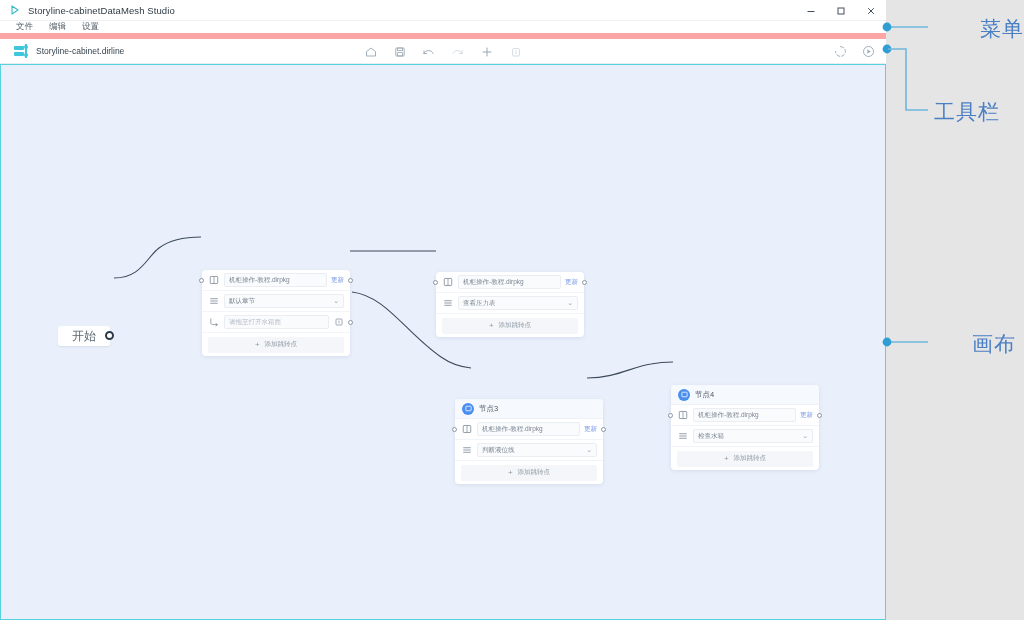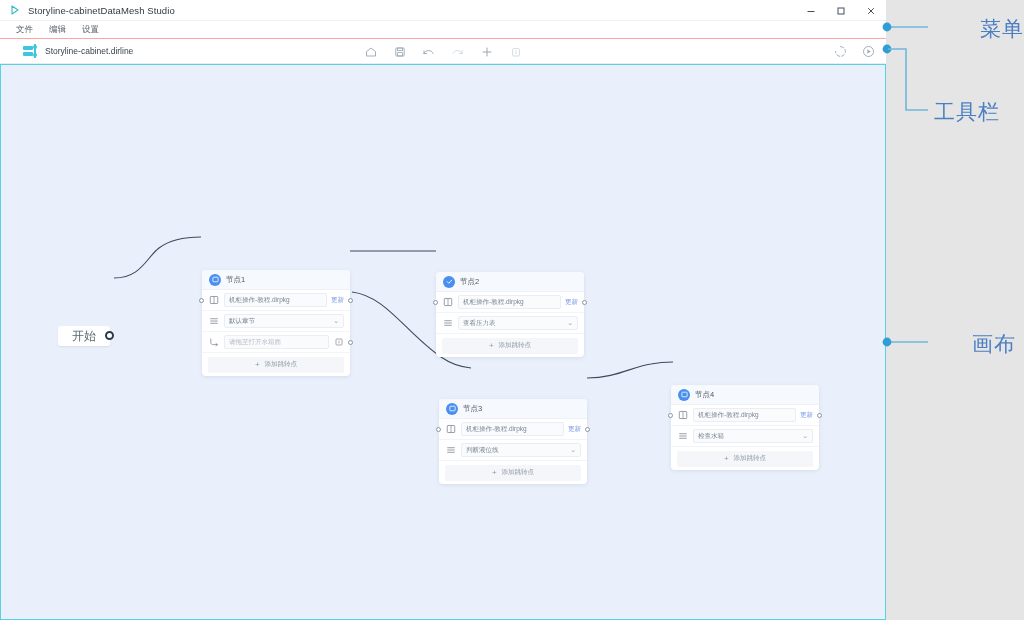--- a/index.html
+++ b/index.html
@@ -46,36 +46,36 @@
     color: #44515c; font-size: 10px; line-height: 1;
   }
   .win-btn svg { display: block; }
 
   
   .menubar {
     height: 18px; flex: 0 0 18px;
     background: #ffffff;
     display: flex; align-items: center;
     padding-left: 8px;
-    border-bottom: 1px solid #fca5a5;
+    border-bottom: 6px solid #fca5a5;
   }
   .menu-item {
     font-size: 8.5px; color: #58636d;
     padding: 0 8px; white-space: nowrap;
   }
 
   
   .toolbar {
     height: 25px; flex: 0 0 25px;
     background: #ffffff;
     border-bottom: 1px solid #e9eef2;
     display: flex; align-items: center;
     position: relative;
   }
-  .tb-left { display: flex; align-items: center; padding-left: 23px; }
+  .tb-left { display: flex; align-items: center; padding-left: 14px; }
   .doc-logo {
     width: 16px; height: 14px; position: relative; flex: 0 0 16px;
   }
   .doc-logo .bar {
     position: absolute; left: 0; width: 10px; height: 4px;
     background: #3ec6dd; border-radius: 1px;
   }
   .doc-logo .bar.b1 { top: 2px; }
   .doc-logo .bar.b2 { top: 8px; }
   .doc-logo .stem {
@@ -339,28 +339,20 @@
 
         <path d="M586 313 C 615 313 630 302 650 299 C 660 297 666 297 672 297" fill="none" stroke="#3c4a5a" stroke-width="1.1"></path>
       </svg>
 
       <div class="start-node">
         <span>开始</span>
       </div>
       <div class="start-port"></div>
 
       <div class="node" style="left:201px; top:205px;">
-        <div class="node-head">
-          <span class="node-avatar">
-            <svg width="7" height="7" viewBox="0 0 8 8">
-                <rect x="1" y="1.4" width="6" height="5.2" rx="0.8" fill="none" stroke="#ffffff" stroke-width="0.9"></rect>
-              </svg>
-          </span>
-          <span class="node-title">节点1</span>
-        </div>
 
         <div class="node-row">
           <span class="port left" style="top:8px"></span>
           <span class="row-icon">
             <svg width="10" height="10" viewBox="0 0 11 11">
                 <rect x="1.4" y="1.6" width="8.2" height="7.8" rx="0.8" fill="none" stroke="currentColor" stroke-width="0.9"></rect>
                 <line x1="5.5" y1="1.6" x2="5.5" y2="9.4" stroke="currentColor" stroke-width="0.8"></line>
               </svg>
           </span>
           <span class="row-field">机柜操作-教程.dirpkg</span>
@@ -401,28 +393,20 @@
 
         <div class="node-foot">
           <div class="add-btn">
             <span class="plus">+</span>
             <span>添加跳转点</span>
           </div>
         </div>
       </div>
 
       <div class="node" style="left:435px; top:207px;">
-        <div class="node-head">
-          <span class="node-avatar">
-            <svg width="7" height="7" viewBox="0 0 8 8">
-                <path d="M1.4 4.2 L3.2 6 L6.6 2.4" fill="none" stroke="#ffffff" stroke-width="1" stroke-linecap="round" stroke-linejoin="round"></path>
-              </svg>
-          </span>
-          <span class="node-title">节点2</span>
-        </div>
 
         <div class="node-row">
           <span class="port left" style="top:8px"></span>
           <span class="row-icon">
             <svg width="10" height="10" viewBox="0 0 11 11">
                 <rect x="1.4" y="1.6" width="8.2" height="7.8" rx="0.8" fill="none" stroke="currentColor" stroke-width="0.9"></rect>
                 <line x1="5.5" y1="1.6" x2="5.5" y2="9.4" stroke="currentColor" stroke-width="0.8"></line>
               </svg>
           </span>
           <span class="row-field">机柜操作-教程.dirpkg</span>
@@ -445,21 +429,21 @@
         </div>
 
         <div class="node-foot">
           <div class="add-btn">
             <span class="plus">+</span>
             <span>添加跳转点</span>
           </div>
         </div>
       </div>
 
-      <div class="node" style="left:438px; top:334px;">
+      <div class="node" style="left:454px; top:334px;">
         <div class="node-head">
           <span class="node-avatar">
             <svg width="7" height="7" viewBox="0 0 8 8">
                 <rect x="1" y="1.4" width="6" height="5.2" rx="0.8" fill="none" stroke="#ffffff" stroke-width="0.9"></rect>
               </svg>
           </span>
           <span class="node-title">节点3</span>
         </div>
 
         <div class="node-row">

